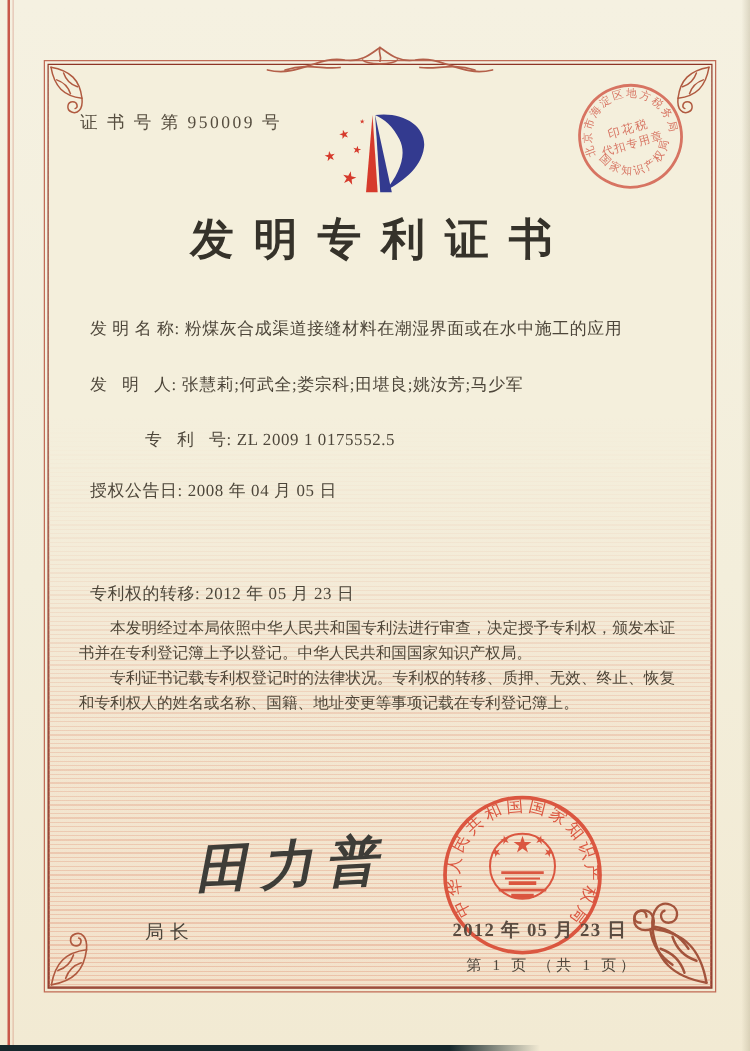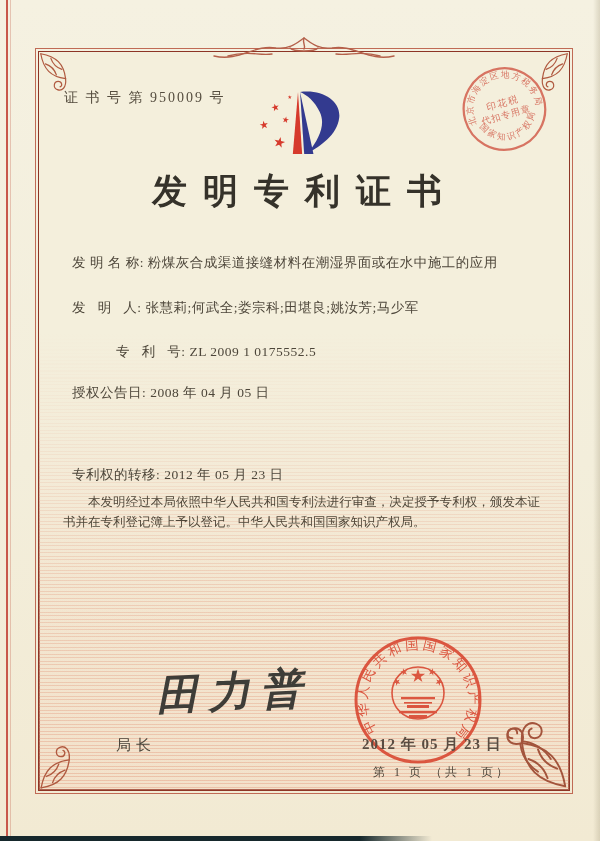--- a/index.html
+++ b/index.html
@@ -136,20 +136,21 @@
   <div class="abs title">发明专利证书</div>
 
   <div class="abs field f1"><span>发 明 名 称: </span><span>粉煤灰合成渠道接缝材料在潮湿界面或在水中施工的应用</span></div>
   <div class="abs field f2"><span>发   明   人: </span><span>张慧莉;何武全;娄宗科;田堪良;姚汝芳;马少军</span></div>
   <div class="abs field f3"><span>专   利   号: </span><span>ZL 2009 1 0175552.5</span></div>
   <div class="abs field f4"><span>授权公告日: </span><span>2008 年 04 月 05 日</span></div>
   <div class="abs field f6"><span>专利权的转移: </span><span>2012 年 05 月 23 日</span></div>
 
   <div class="abs body-text">
     <p>本发明经过本局依照中华人民共和国专利法进行审查，决定授予专利权，颁发本证书并在专利登记簿上予以登记。中华人民共和国国家知识产权局。</p>
+    <p>专利证书记载专利权登记时的法律状况。专利权的转移、质押、无效、终止、恢复和专利权人的姓名或名称、国籍、地址变更等事项记载在专利登记簿上。</p>
   </div>
 
   <div class="abs sig-title">局长</div>
   <div class="abs sig-name">田力普</div>
 
   <svg class="abs main-seal" viewBox="0 0 150 150">
     <g stroke="#d8442e" fill="#d8442e">
       <circle cx="75" cy="73" r="62" fill="none" stroke-width="3"></circle>
       <defs>
         <path id="ringArc" d="M 34.2,103.7 A 51,51 0 1 1 115.8,103.7" fill="none"></path>

